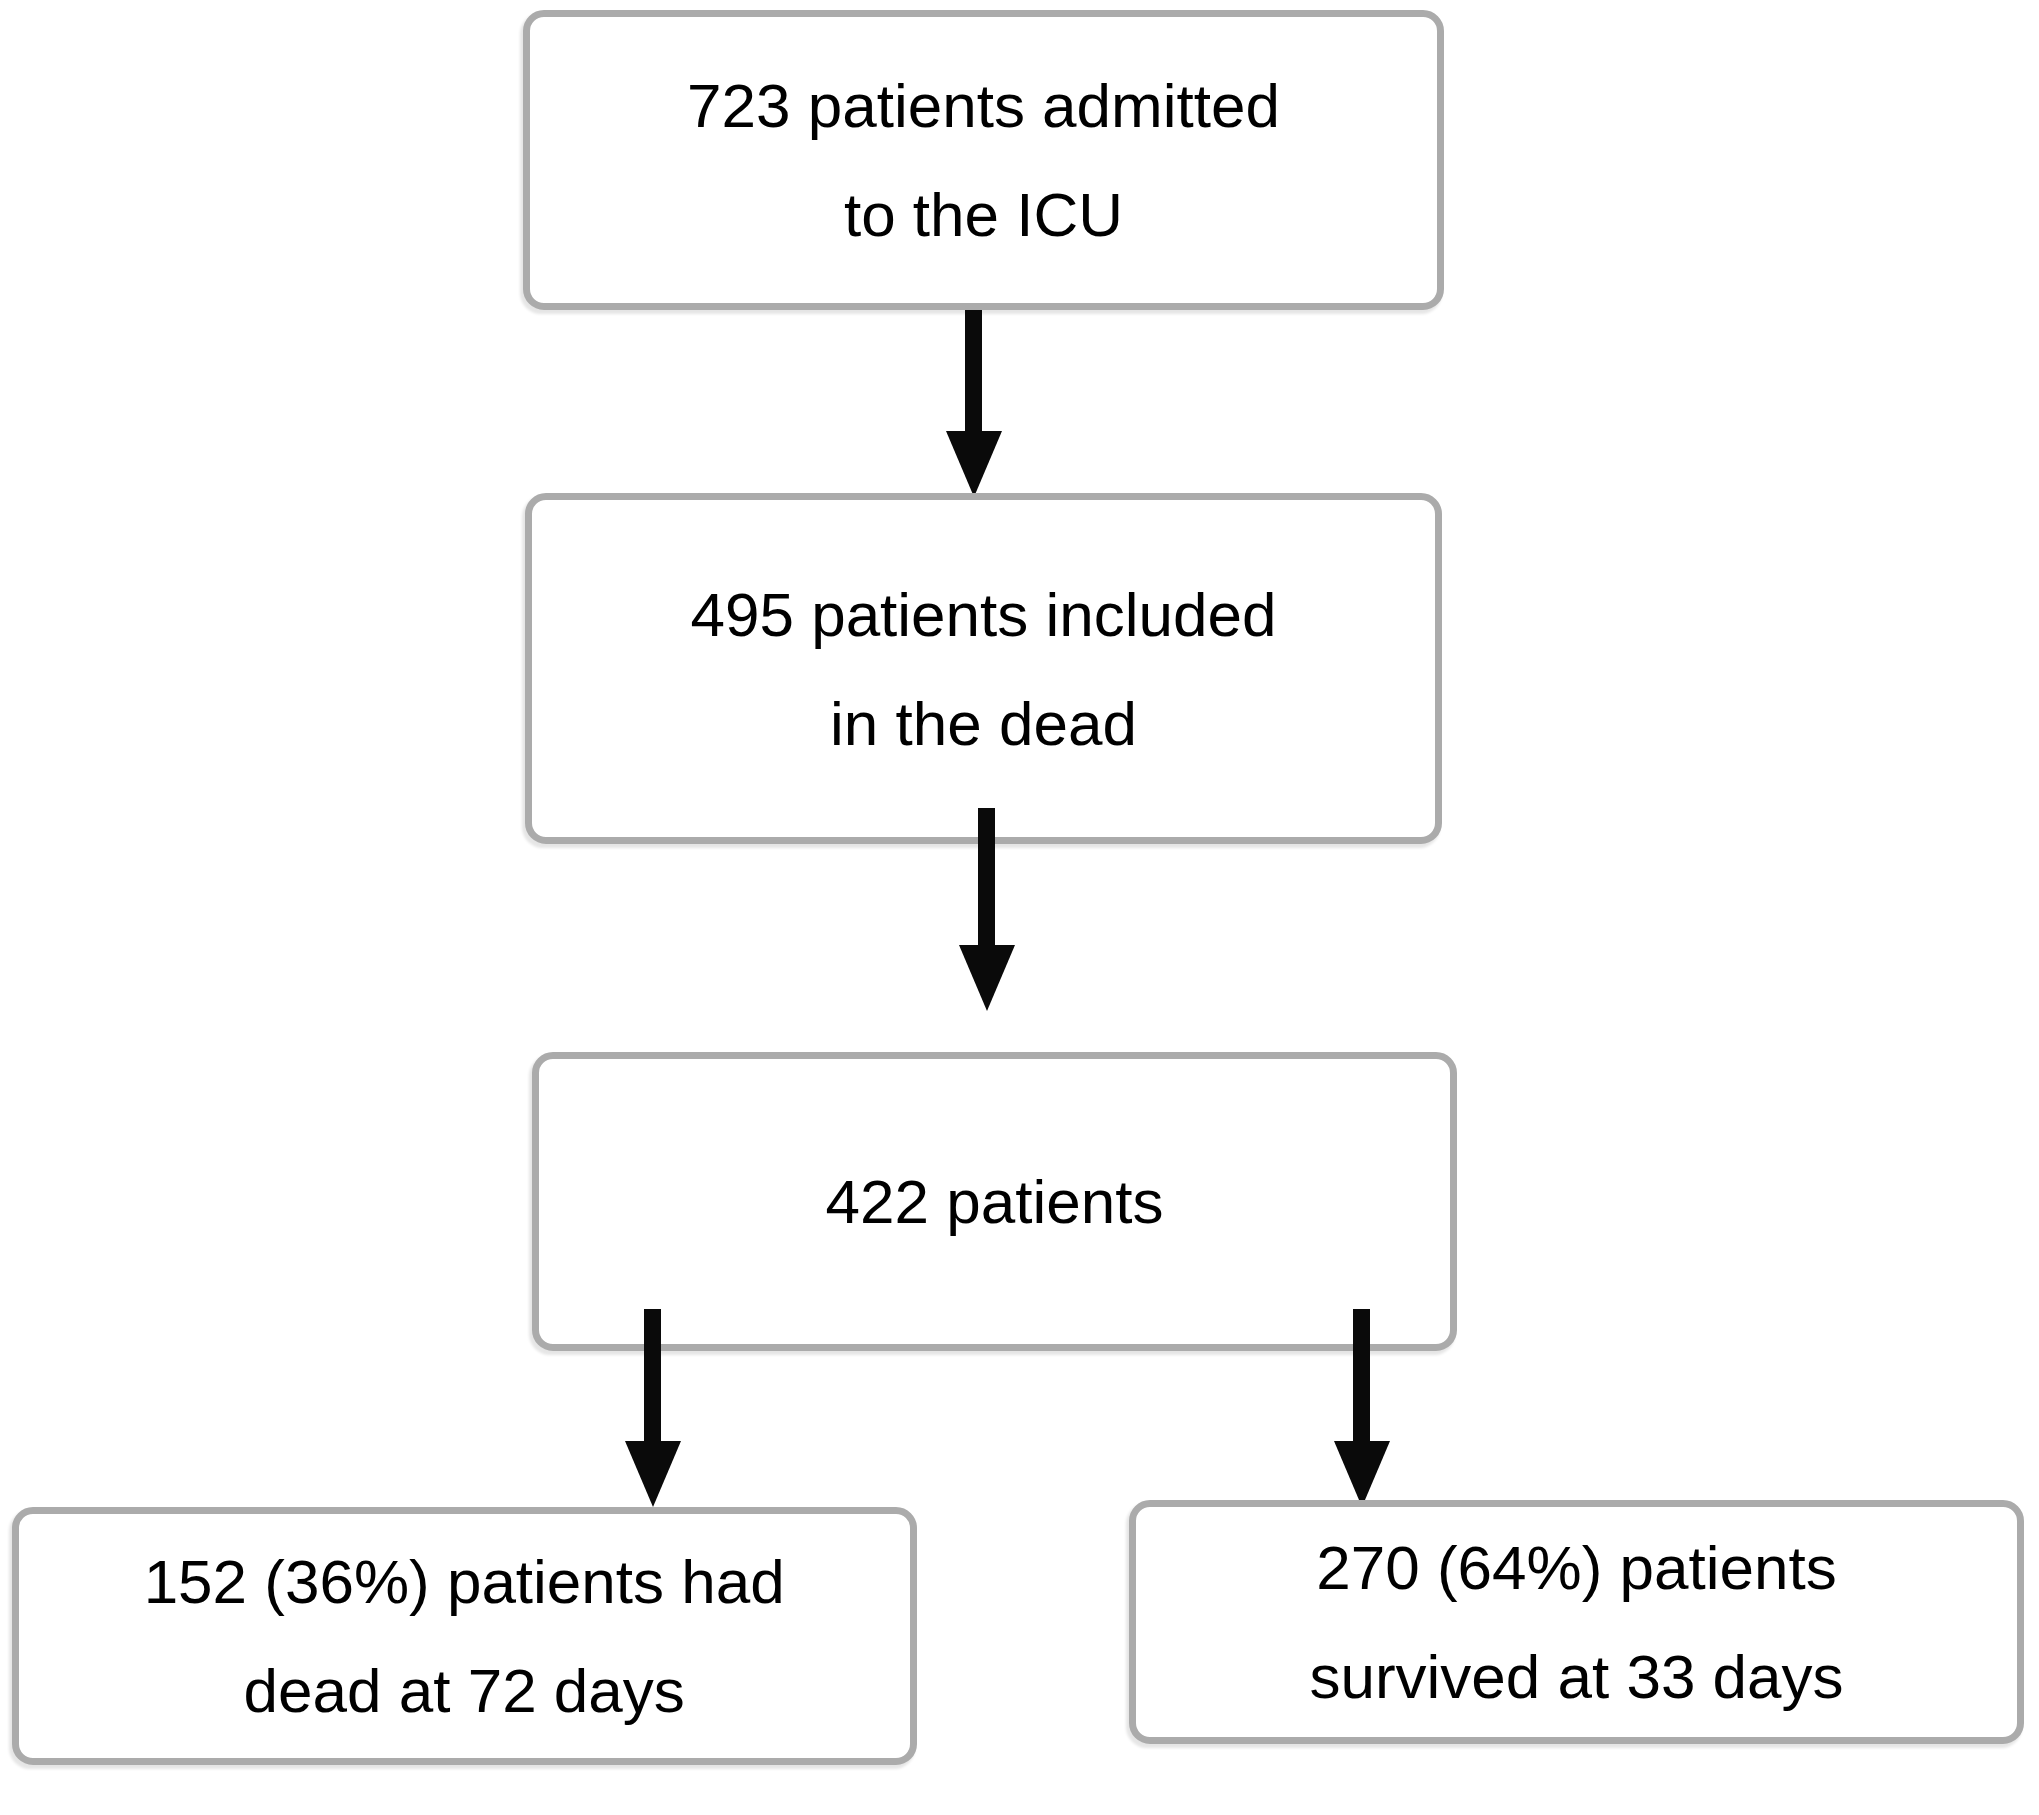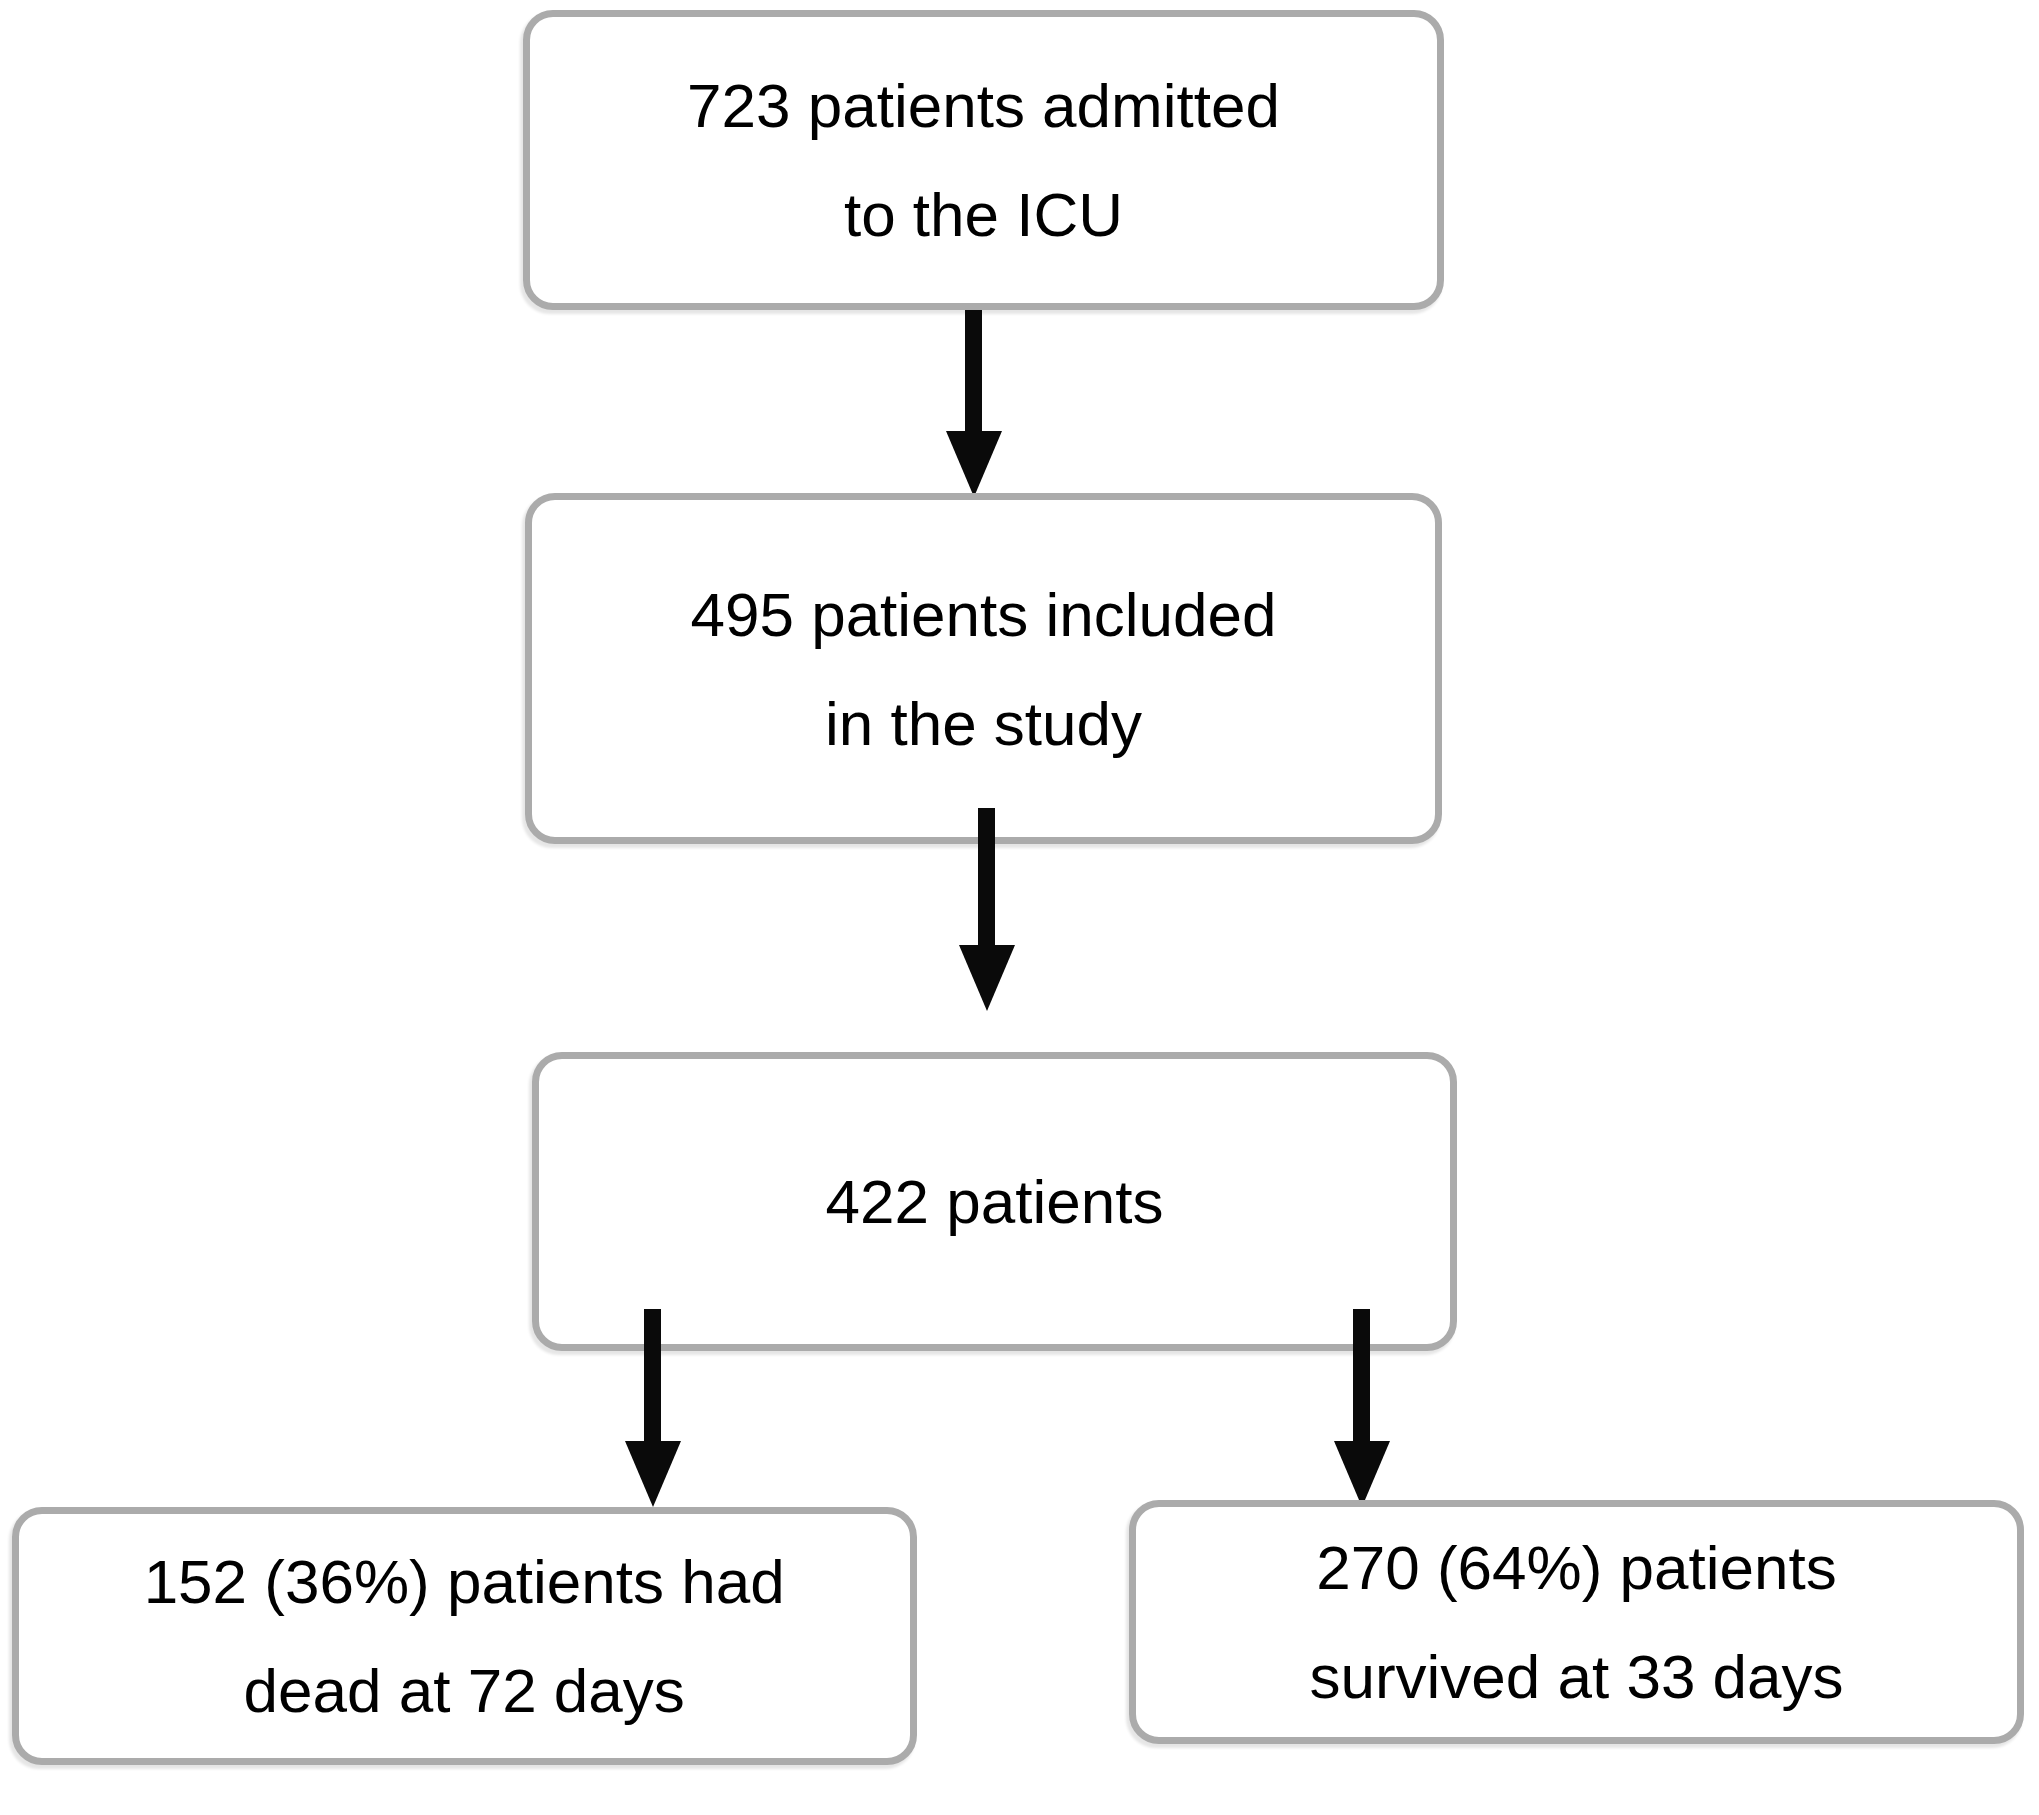--- a/index.html
+++ b/index.html
@@ -14,21 +14,21 @@
     position: relative;
     width: 2039px;
     height: 1816px;
     background: var(--bg);
     font-family: "Liberation Sans", sans-serif;
     overflow: hidden;
   }
   .node {
     position: absolute;
     border: 7.8px solid var(--box-border);
-    border-radius: 30px;
+    border-radius: 21px;
     background: var(--bg);
     display: flex;
     flex-direction: column;
     align-items: center;
     justify-content: center;
     text-align: center;
     box-shadow: -2.9px 3.9px 2.9px rgba(0,0,0,0.10);
   }
   .node .line {
     font-size: 62px;
@@ -76,21 +76,21 @@
     <div class="line">to the ICU</div>
   </div>
 
   <div class="arrow" id="arrow-1">
     <div class="shaft"></div>
     <div class="head"></div>
   </div>
 
   <div class="node" id="node-included">
     <div class="line">495 patients included</div>
-    <div class="line">in the study</div>
+    <div class="line">in the dead</div>
   </div>
 
   <div class="arrow" id="arrow-2">
     <div class="shaft"></div>
     <div class="head"></div>
   </div>
 
   <div class="node" id="node-surveillance">
     <div class="line">422 patients</div>
   </div>

